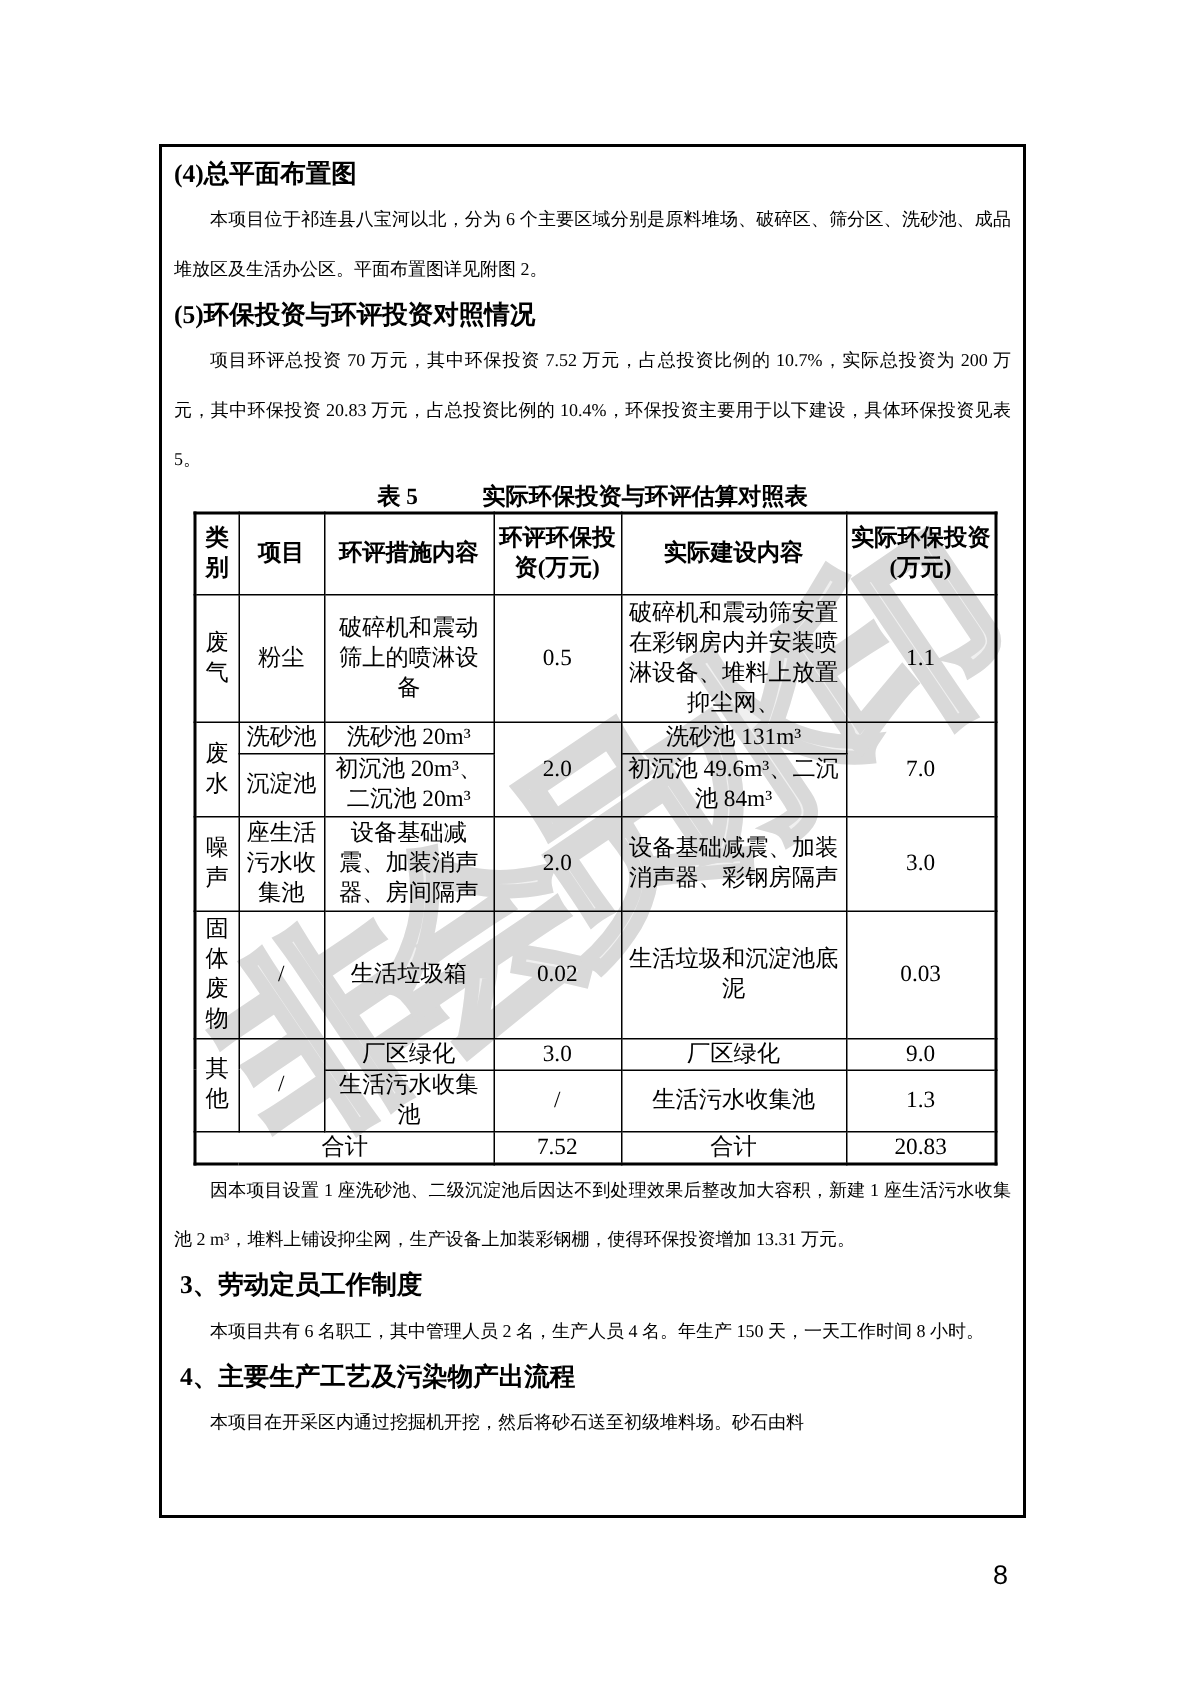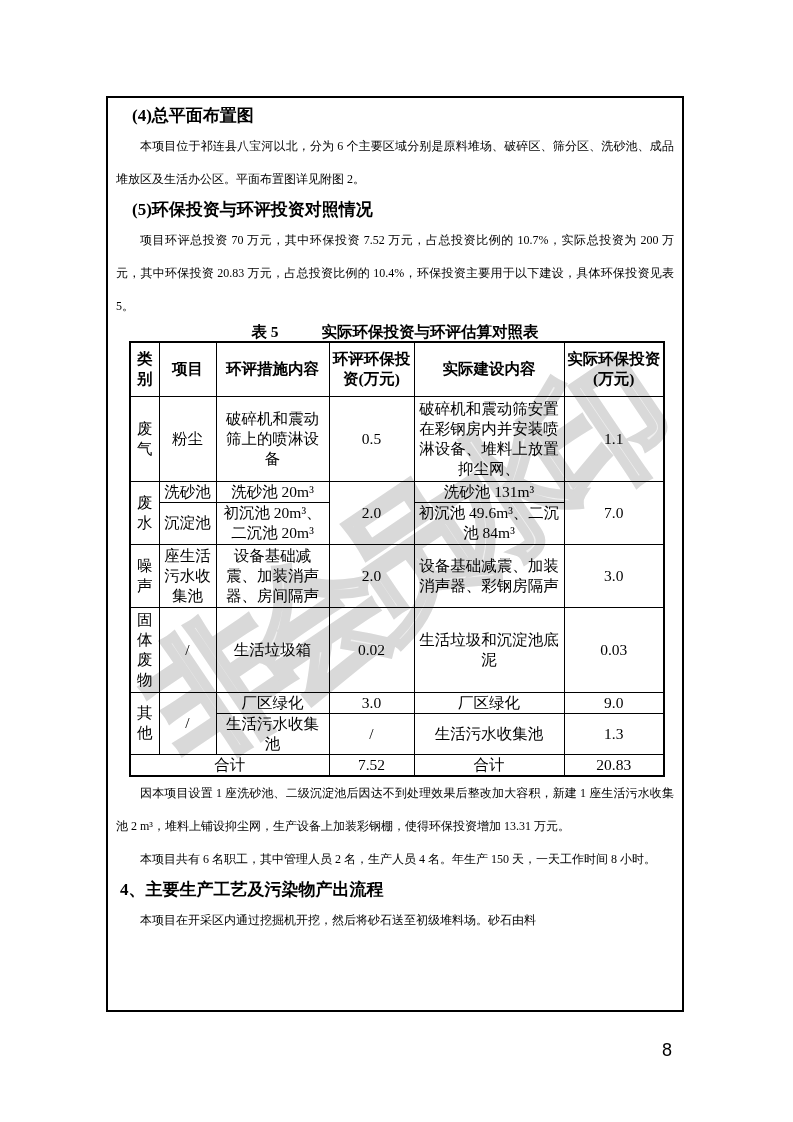--- a/index.html
+++ b/index.html
@@ -17,21 +17,21 @@
     pointer-events:none;
   }
 
   
   .frame {
     position:absolute; left:106px; top:96px; width:578px; height:916px;
     border:2px solid #000; z-index:1; padding:4px 8px 0 8px; overflow:hidden;
   }
 
   .sec { font-size:17px; font-weight:bold; line-height:28px; }
-  .sec.paren { margin-left:16px; }
+  .sec.paren { }
   .sec.num   { margin-left:4px; }
   .body-p { font-size:12px; line-height:33px; text-align:justify;
             text-indent:2em; }
 
   
   .tbl-caption { display:flex; justify-content:center; gap:43px;
                  font-size:15.5px; font-weight:bold; line-height:18px; height:18px; }
   table.env { border-collapse:collapse; table-layout:fixed; width:534px;
               margin-left:13px; border:2px solid #000; }
   table.env td, table.env th {
@@ -151,20 +151,21 @@
         <td colspan="3">合计</td>
         <td>7.52</td>
         <td>合计</td>
         <td>20.83</td>
       </tr>
     </tbody>
   </table>
 
   <p class="body-p">因本项目设置 1 座洗砂池、二级沉淀池后因达不到处理效果后整改加大容积，新建 1 座生活污水收集池 2 m³，堆料上铺设抑尘网，生产设备上加装彩钢棚，使得环保投资增加 13.31 万元。</p>
 
+  <div class="sec num">3、劳动定员工作制度</div>
   <p class="body-p">本项目共有 6 名职工，其中管理人员 2 名，生产人员 4 名。年生产 150 天，一天工作时间 8 小时。</p>
 
   <div class="sec num">4、主要生产工艺及污染物产出流程</div>
   <p class="body-p">本项目在开采区内通过挖掘机开挖，然后将砂石送至初级堆料场。砂石由料</p>
 
 </div>
 
 <div class="page-num">8</div>
 
 </body></html>

